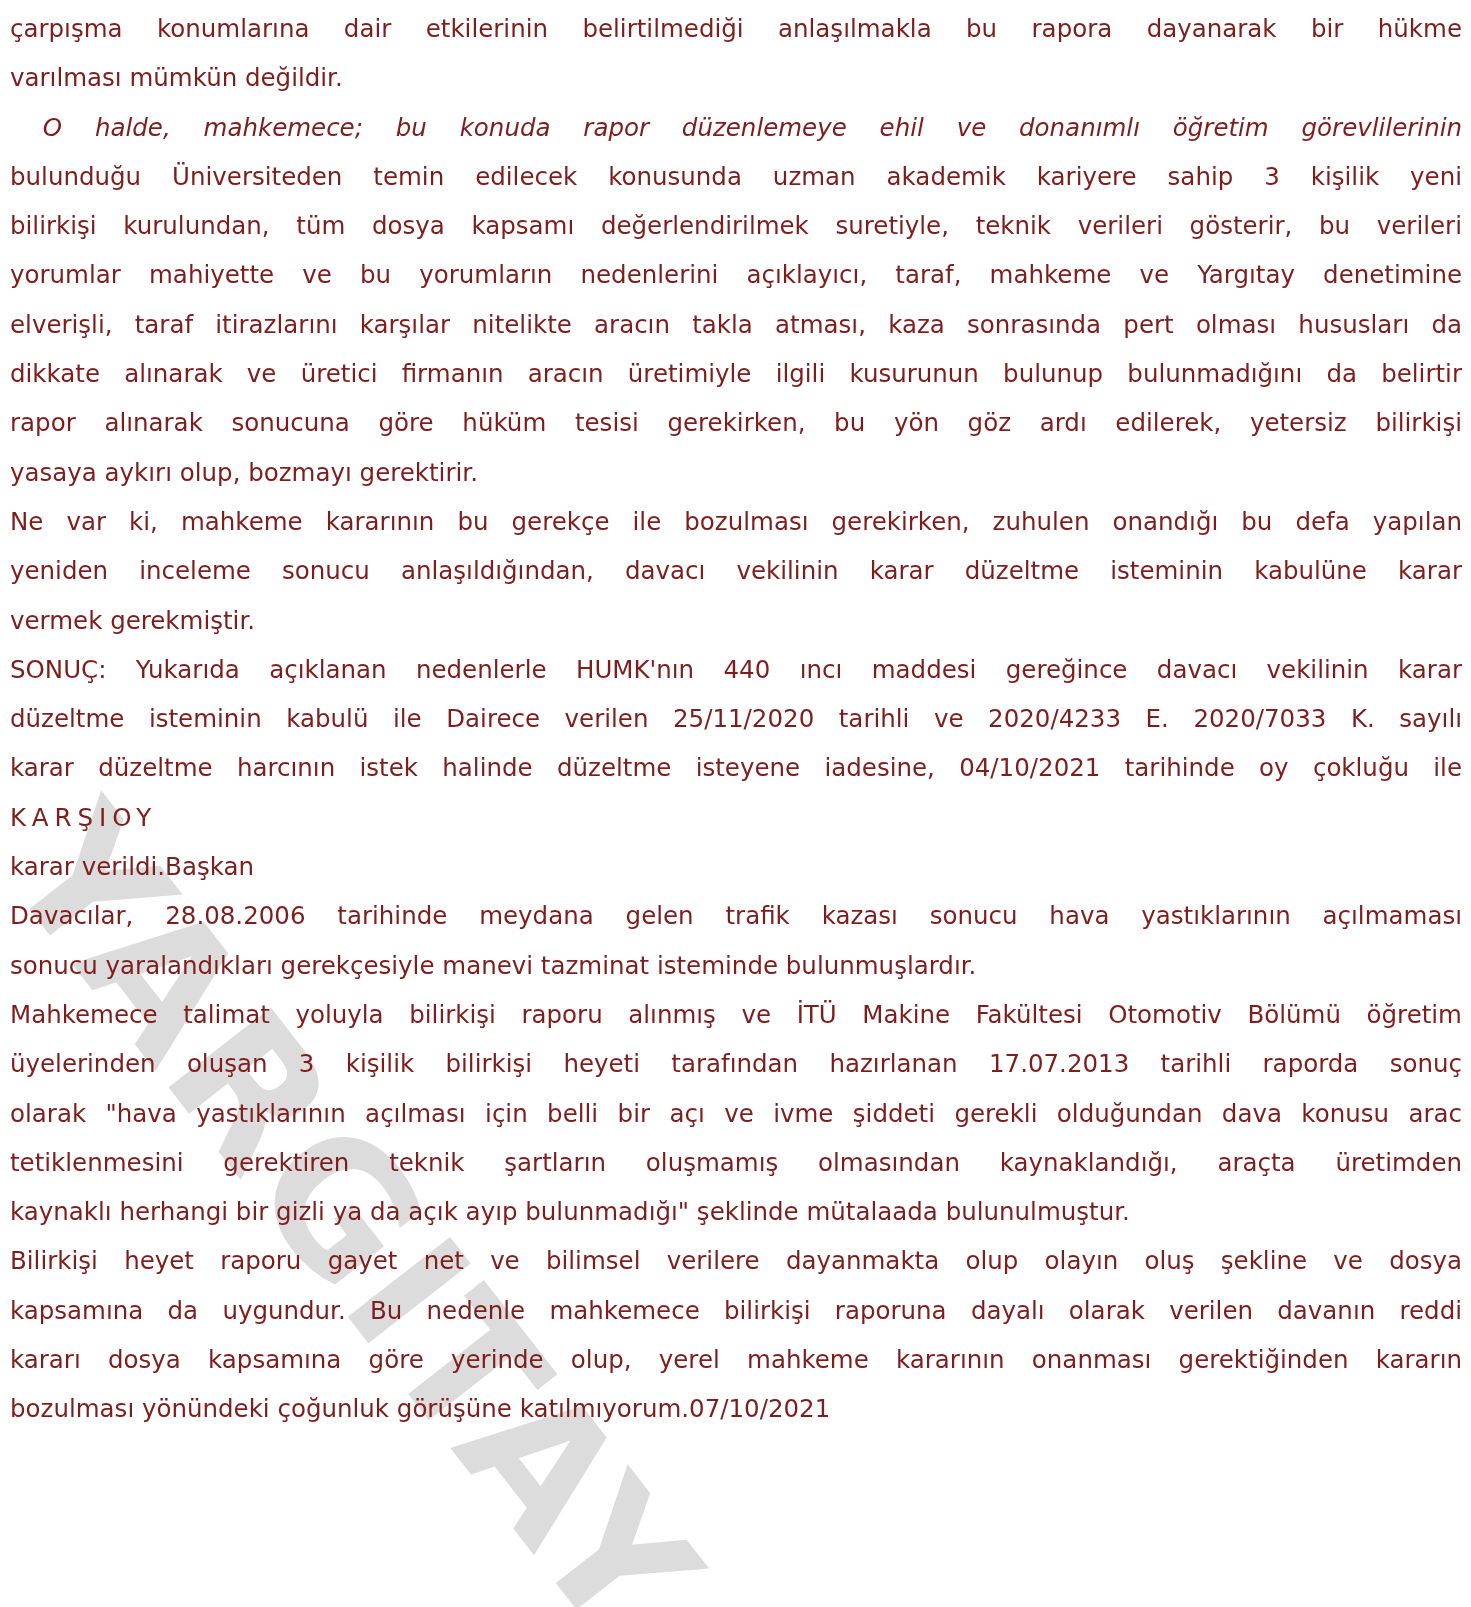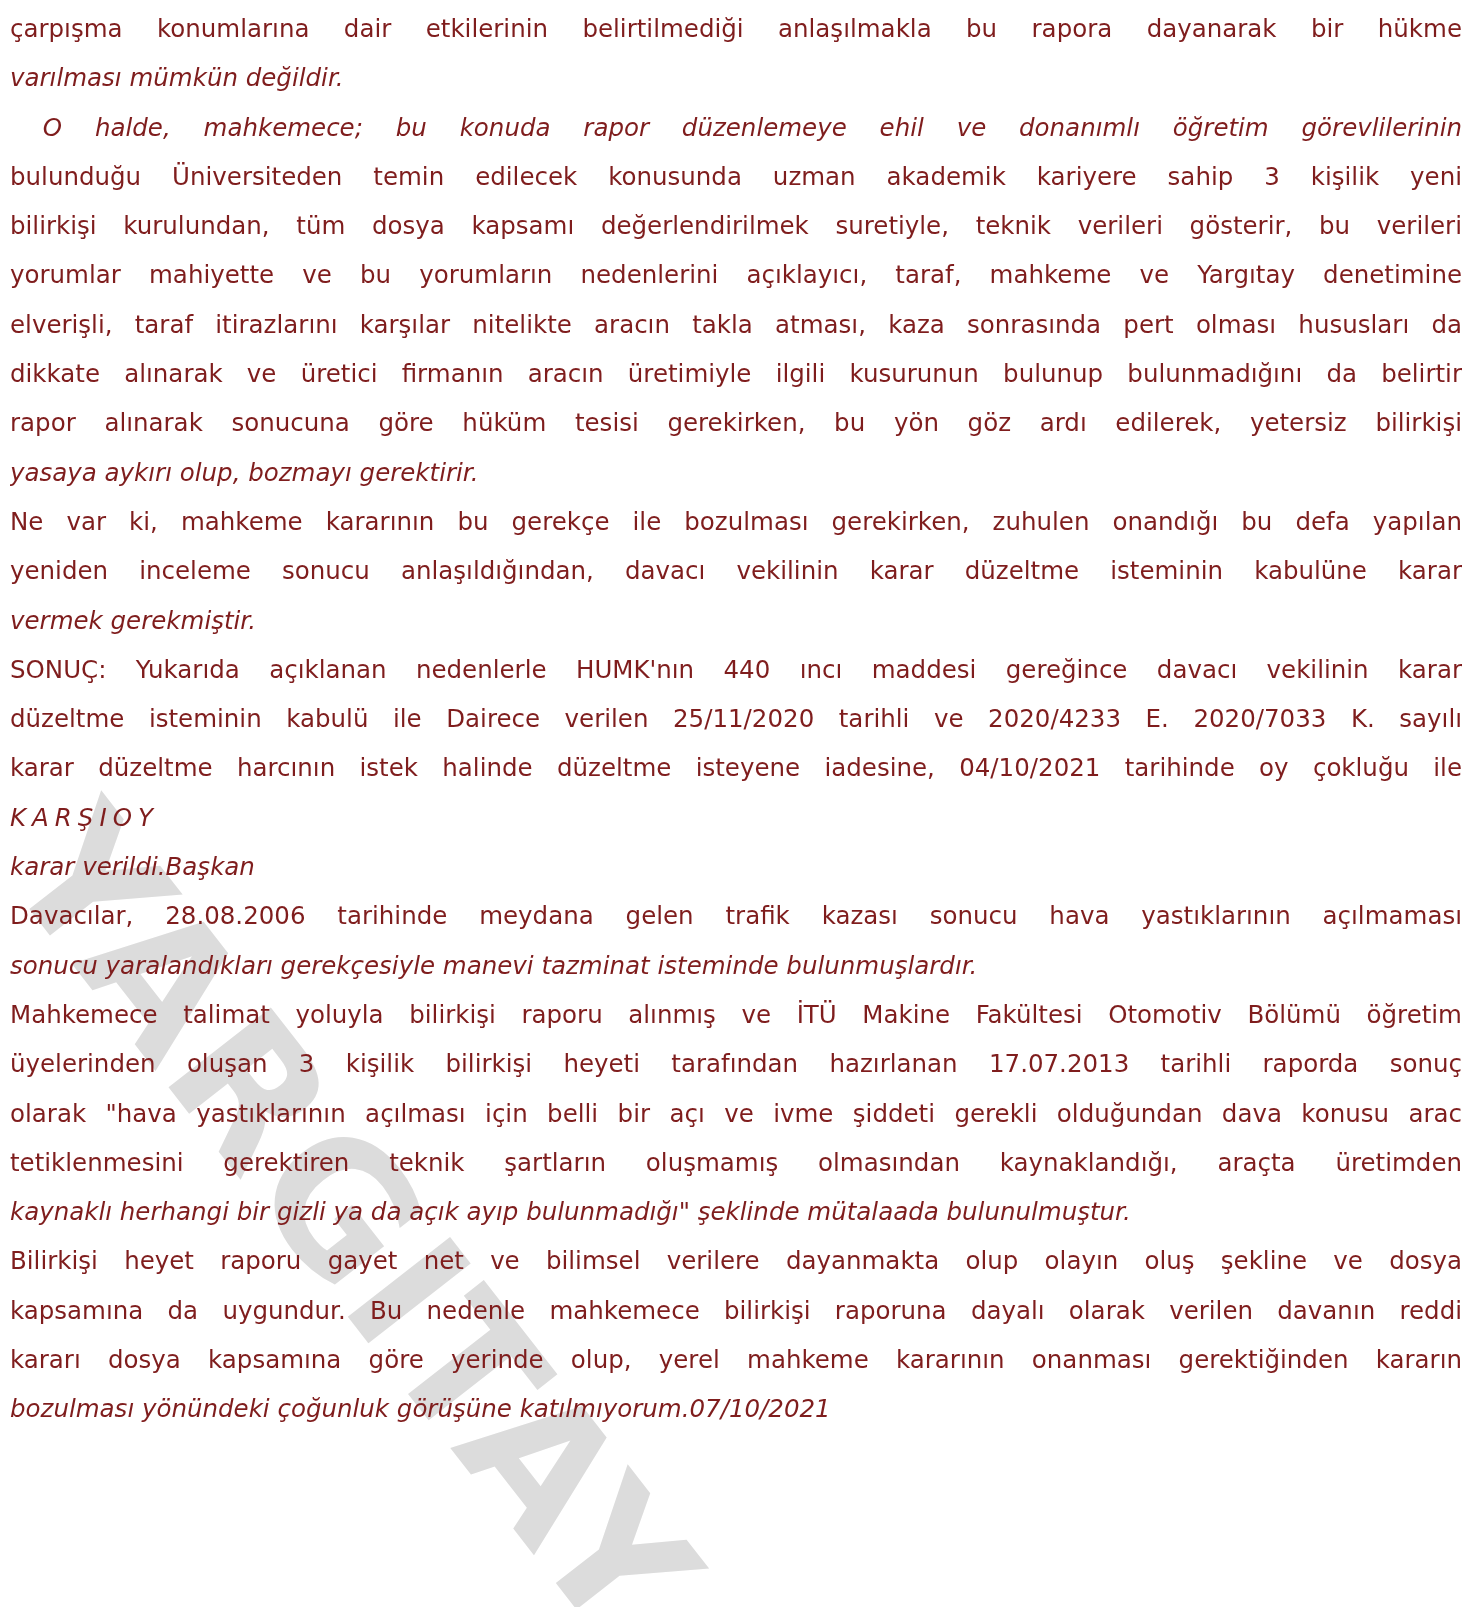--- a/index.html
+++ b/index.html
@@ -6,21 +6,21 @@
     body { width: 1471px; height: 1607px; overflow: hidden; position: relative; }
     .page {
       position: absolute; left: 10px; top: 4px; width: 1452px;
       font-family: "DejaVu Sans", sans-serif; font-size: 24.5px; color: #7f1d1d;
       z-index: 2;
     }
     .line {
       height: 49.3px; line-height: 49.3px; white-space: nowrap;
       text-align: justify; text-align-last: justify; overflow: hidden;
     }
-    .line.last { text-align: left; text-align-last: left; font-style: italic; }
+    .line.last { text-align: left; text-align-last: left; }
     .line.spaced { letter-spacing: 6px; }
     .watermark {
       position: absolute; left: 0; top: 0; width: 1471px; height: 1607px;
       z-index: 1; pointer-events: none; overflow: hidden;
     }
     .watermark span {
       position: absolute; left: 130px; top: 770px;
       font-family: "DejaVu Sans", sans-serif; font-weight: bold;
       font-size: 178px; color: #dcdcdc; white-space: nowrap;
       transform: rotate(52deg); transform-origin: 0 0;

